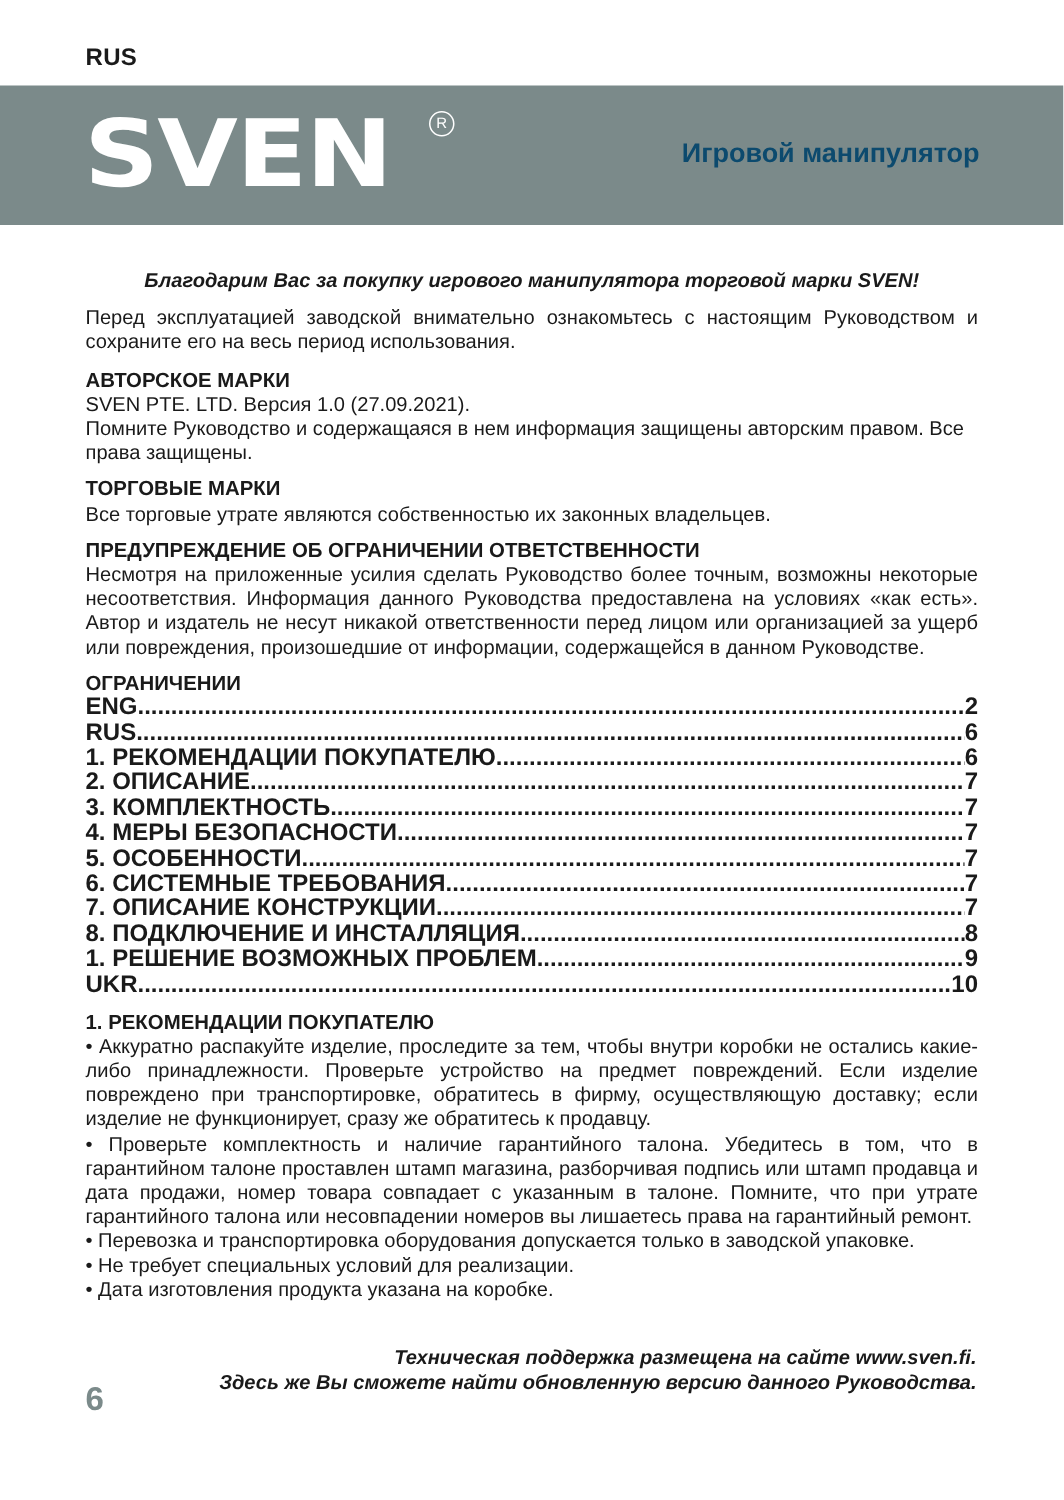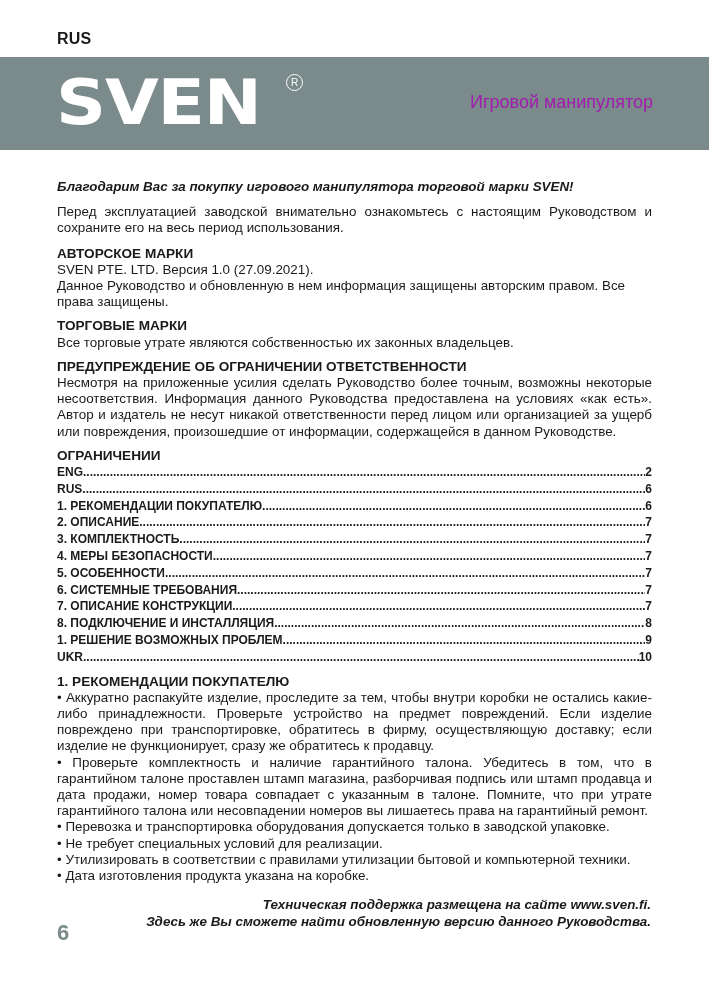--- a/index.html
+++ b/index.html
@@ -4,29 +4,29 @@
 <style>
   html, body { margin: 0; padding: 0; background: #ffffff; }
   body { width: 709px; height: 1000px; position: relative; overflow: hidden;
          font-family: "Liberation Sans", "DejaVu Sans", sans-serif; color: #1a1a1a; }
   .lang { position: absolute; left: 57px; top: 30px; font-weight: bold; font-size: 16px; letter-spacing: 0.2px; }
   .band { position: absolute; left: 0; top: 57px; width: 709px; height: 93px; background: #7b8a8a; }
   .logo { position: absolute; left: 56px; top: 72px; font-family: "DejaVu Sans", sans-serif; font-weight: bold;
           font-size: 62px; line-height: 62px; color: #ffffff; letter-spacing: -1px; transform: scaleX(1.12); transform-origin: left top; }
   .reg { position: absolute; left: 286px; top: 74px; width: 15px; height: 15px; border: 1.5px solid #fff; border-radius: 50%;
          color: #fff; font-size: 10px; line-height: 15px; text-align: center; font-weight: normal; }
-  .product { position: absolute; right: 56px; top: 92px; color: #a21caf; font-size: 18px; font-weight: normal; }
+  .product { position: absolute; right: 56px; top: 92px; color: #0c4a6e; font-size: 18px; font-weight: bold; }
   .content { position: absolute; left: 57px; top: 179px; width: 595px; font-size: 13.4px; line-height: 16.2px; }
-  .thanks { font-weight: bold; font-style: italic; margin: 0 0 9px 0; }
+  .thanks { font-weight: bold; font-style: italic; margin: 0 0 9px 0; text-align: center; }
   p { margin: 0; }
   .para { text-align: justify; margin-bottom: 9px; }
   h3 { font-size: 13.6px; font-weight: bold; margin: 0; line-height: 16.2px; }
   .sec { margin-bottom: 8px; }
   .toc { margin: 0 0 8px 0; padding: 0; list-style: none; }
-  .toc li { display: flex; font-weight: bold; font-size: 12px; line-height: 16.8px; }
+  .toc li { display: flex; font-weight: bold; font-size: 16px; line-height: 16.8px; }
   .toc .t { white-space: nowrap; }
   .toc .dots { flex: 1; overflow: hidden; white-space: nowrap; }
   .toc .dots::after { content: "........................................................................................................................................................................................"; }
   .toc .pg { white-space: nowrap; }
   .bullets p { text-align: justify; }
   .support { position: absolute; right: 58px; top: 897px; text-align: right; font-weight: bold; font-style: italic; font-size: 13.4px; line-height: 16.5px; margin-left: 12px; }
   .pagenum { position: absolute; left: 57px; top: 920px; font-weight: bold; font-size: 22px; color: #7b8a8a; }
 </style>
 </head>
 <body>
@@ -38,21 +38,21 @@
 <div class="reg">R</div>
 <div class="product">Игровой манипулятор</div>
 
 <div class="content">
   <p class="thanks">Благодарим Вас за покупку игрового манипулятора торговой марки SVEN!</p>
   <p class="para">Перед эксплуатацией заводской внимательно ознакомьтесь с настоящим Руководством и сохраните его на весь период использования.</p>
 
   <div class="sec">
     <h3>АВТОРСКОЕ МАРКИ</h3>
     <p>SVEN PTE. LTD. Версия 1.0 (27.09.2021).</p>
-    <p>Данное Руководство и обновленную в нем информация защищены авторским правом. Все права защищены.</p>
+    <p>Помните Руководство и содержащаяся в нем информация защищены авторским правом. Все права защищены.</p>
   </div>
 
   <div class="sec">
     <h3>ТОРГОВЫЕ МАРКИ</h3>
     <p>Все торговые утрате являются собственностью их законных владельцев.</p>
   </div>
 
   <div class="sec">
     <h3>ПРЕДУПРЕЖДЕНИЕ ОБ ОГРАНИЧЕНИИ ОТВЕТСТВЕННОСТИ</h3>
     <p class="para" style="margin-bottom:0">Несмотря на приложенные усилия сделать Руководство более точным, возможны некоторые несоответствия. Информация данного Руководства предоставлена на условиях «как есть». Автор и издатель не несут никакой ответственности перед лицом или организацией за ущерб или повреждения, произошедшие от информации, содержащейся в данном Руководстве.</p>
@@ -123,21 +123,20 @@
         </li>
     </ul>
   </div>
 
   <div class="bullets">
     <h3>1. РЕКОМЕНДАЦИИ ПОКУПАТЕЛЮ</h3>
     <p>• Аккуратно распакуйте изделие, проследите за тем, чтобы внутри коробки не остались какие-либо принадлежности. Проверьте устройство на предмет повреждений. Если изделие повреждено при транспортировке, обратитесь в фирму, осуществляющую доставку; если изделие не функционирует, сразу же обратитесь к продавцу.</p>
     <p>• Проверьте комплектность и наличие гарантийного талона. Убедитесь в том, что в гарантийном талоне проставлен штамп магазина, разборчивая подпись или штамп продавца и дата продажи, номер товара совпадает с указанным в талоне. Помните, что при утрате гарантийного талона или несовпадении номеров вы лишаетесь права на гарантийный ремонт.</p>
     <p>• Перевозка и транспортировка оборудования допускается только в заводской упаковке.</p>
     <p>• Не требует специальных условий для реализации.</p>
-    <p>• Утилизировать в соответствии с правилами утилизации бытовой и компьютерной техники.</p>
     <p>• Дата изготовления продукта указана на коробке.</p>
   </div>
 </div>
 
 <div class="support">
   <div>Техническая поддержка размещена на сайте www.sven.fi.</div>
   <div>Здесь же Вы сможете найти обновленную версию данного Руководства.</div>
 </div>
 
 <div class="pagenum">6</div>

